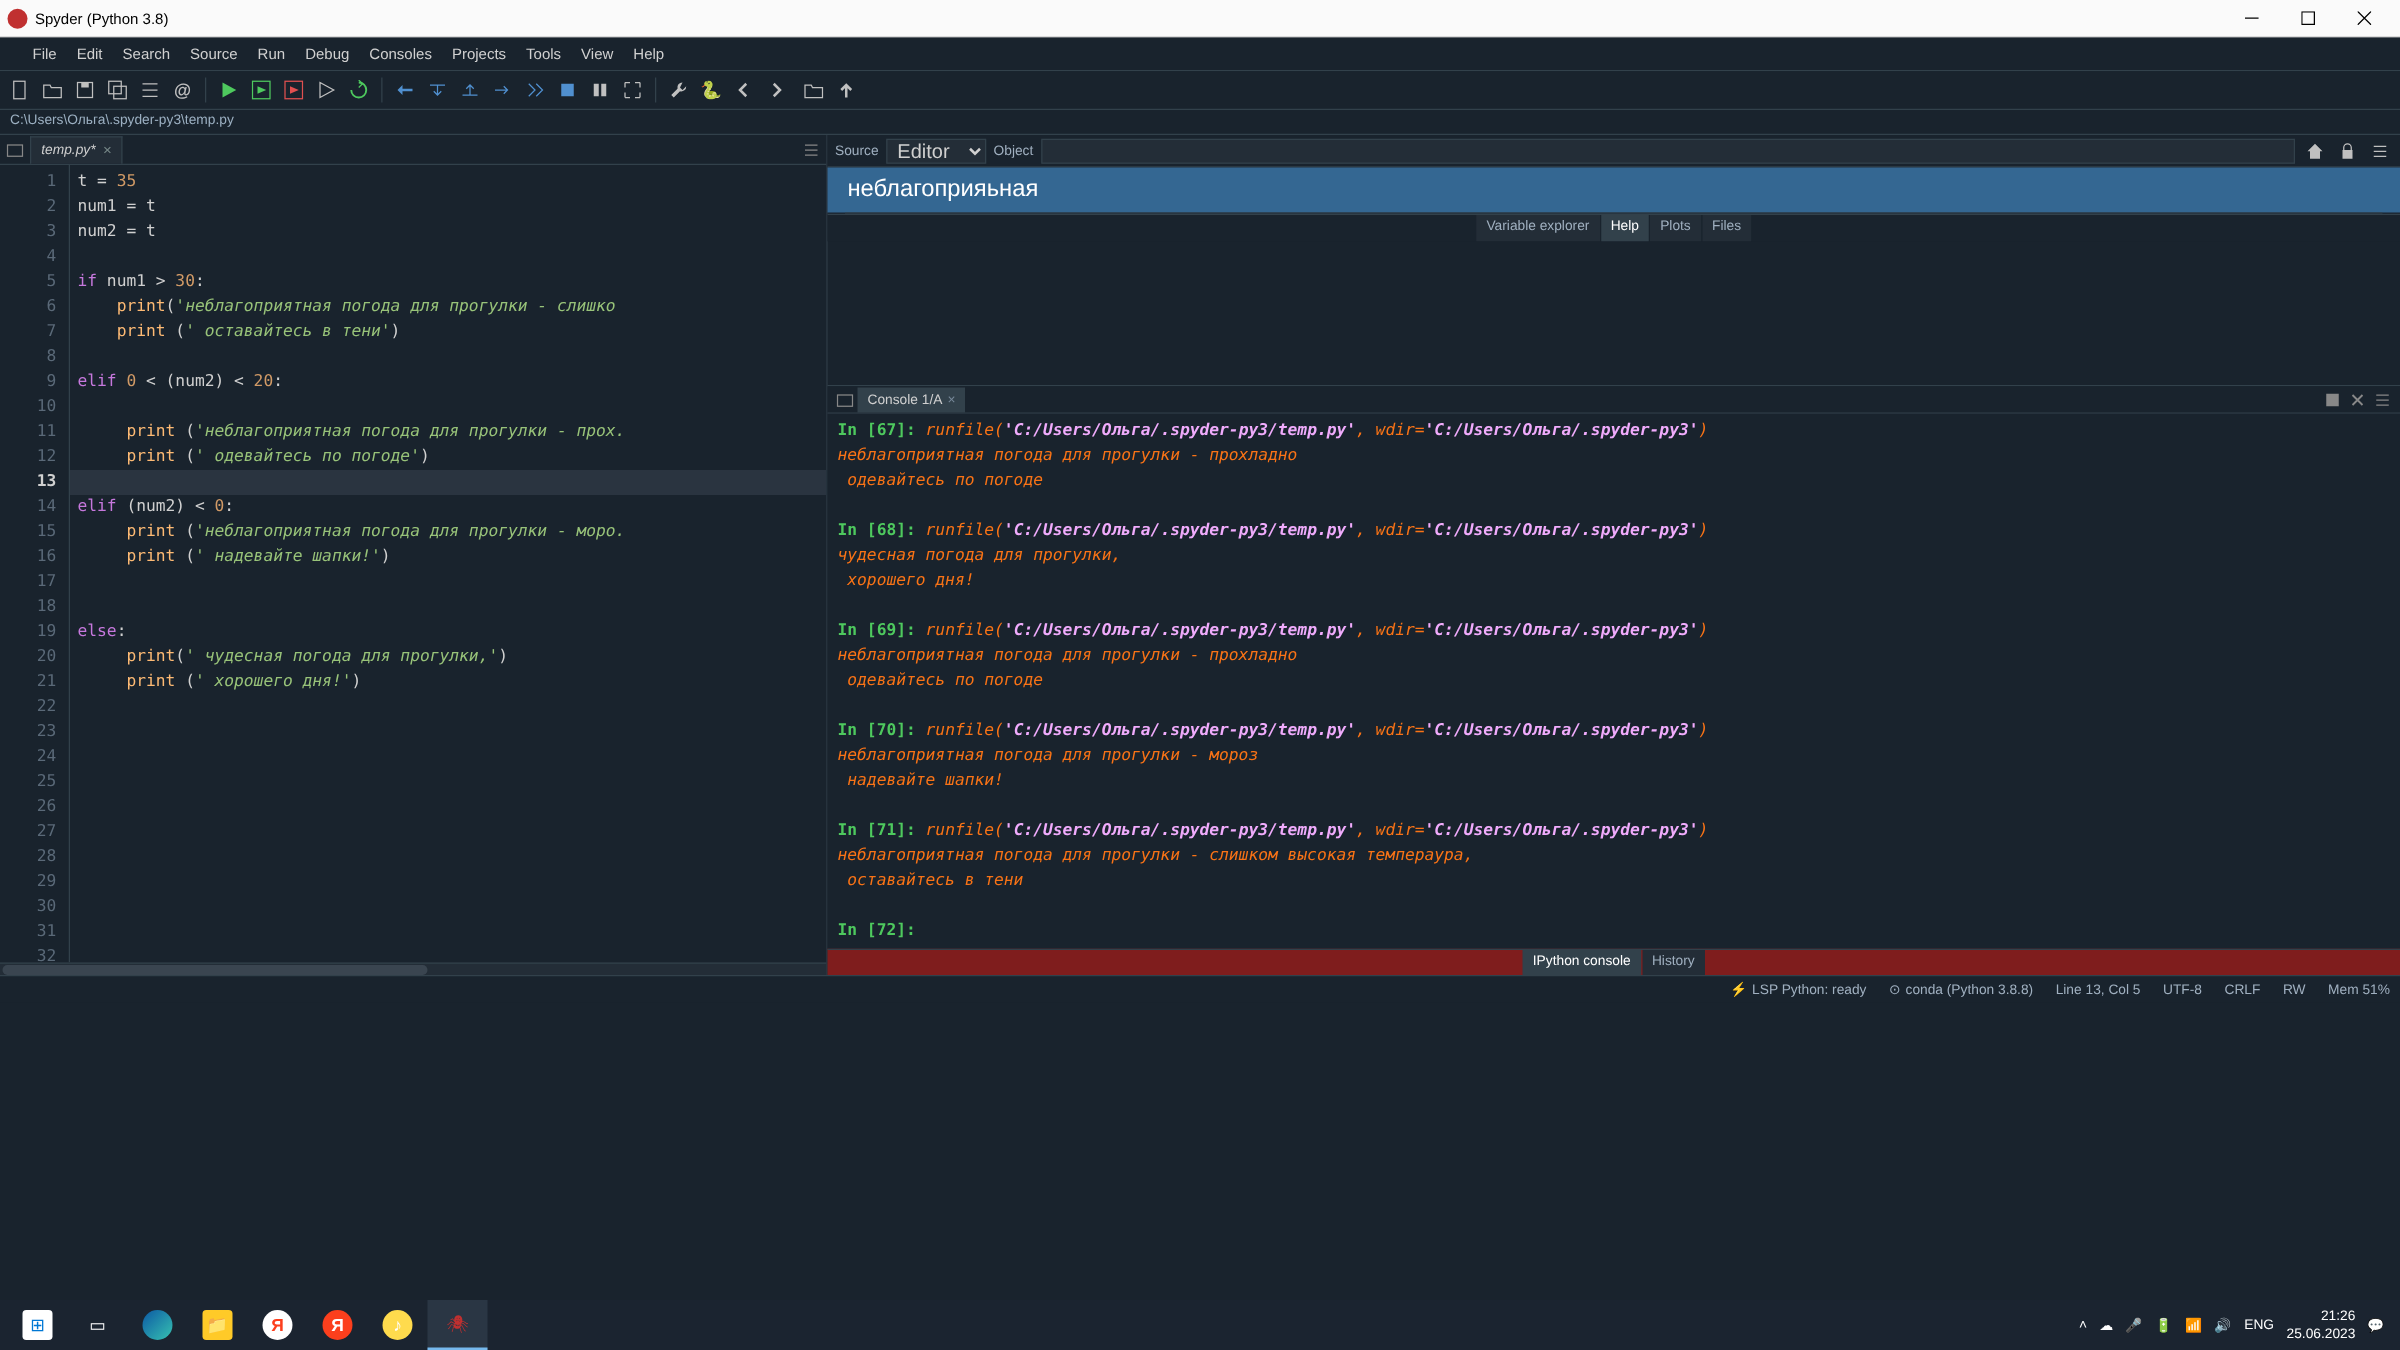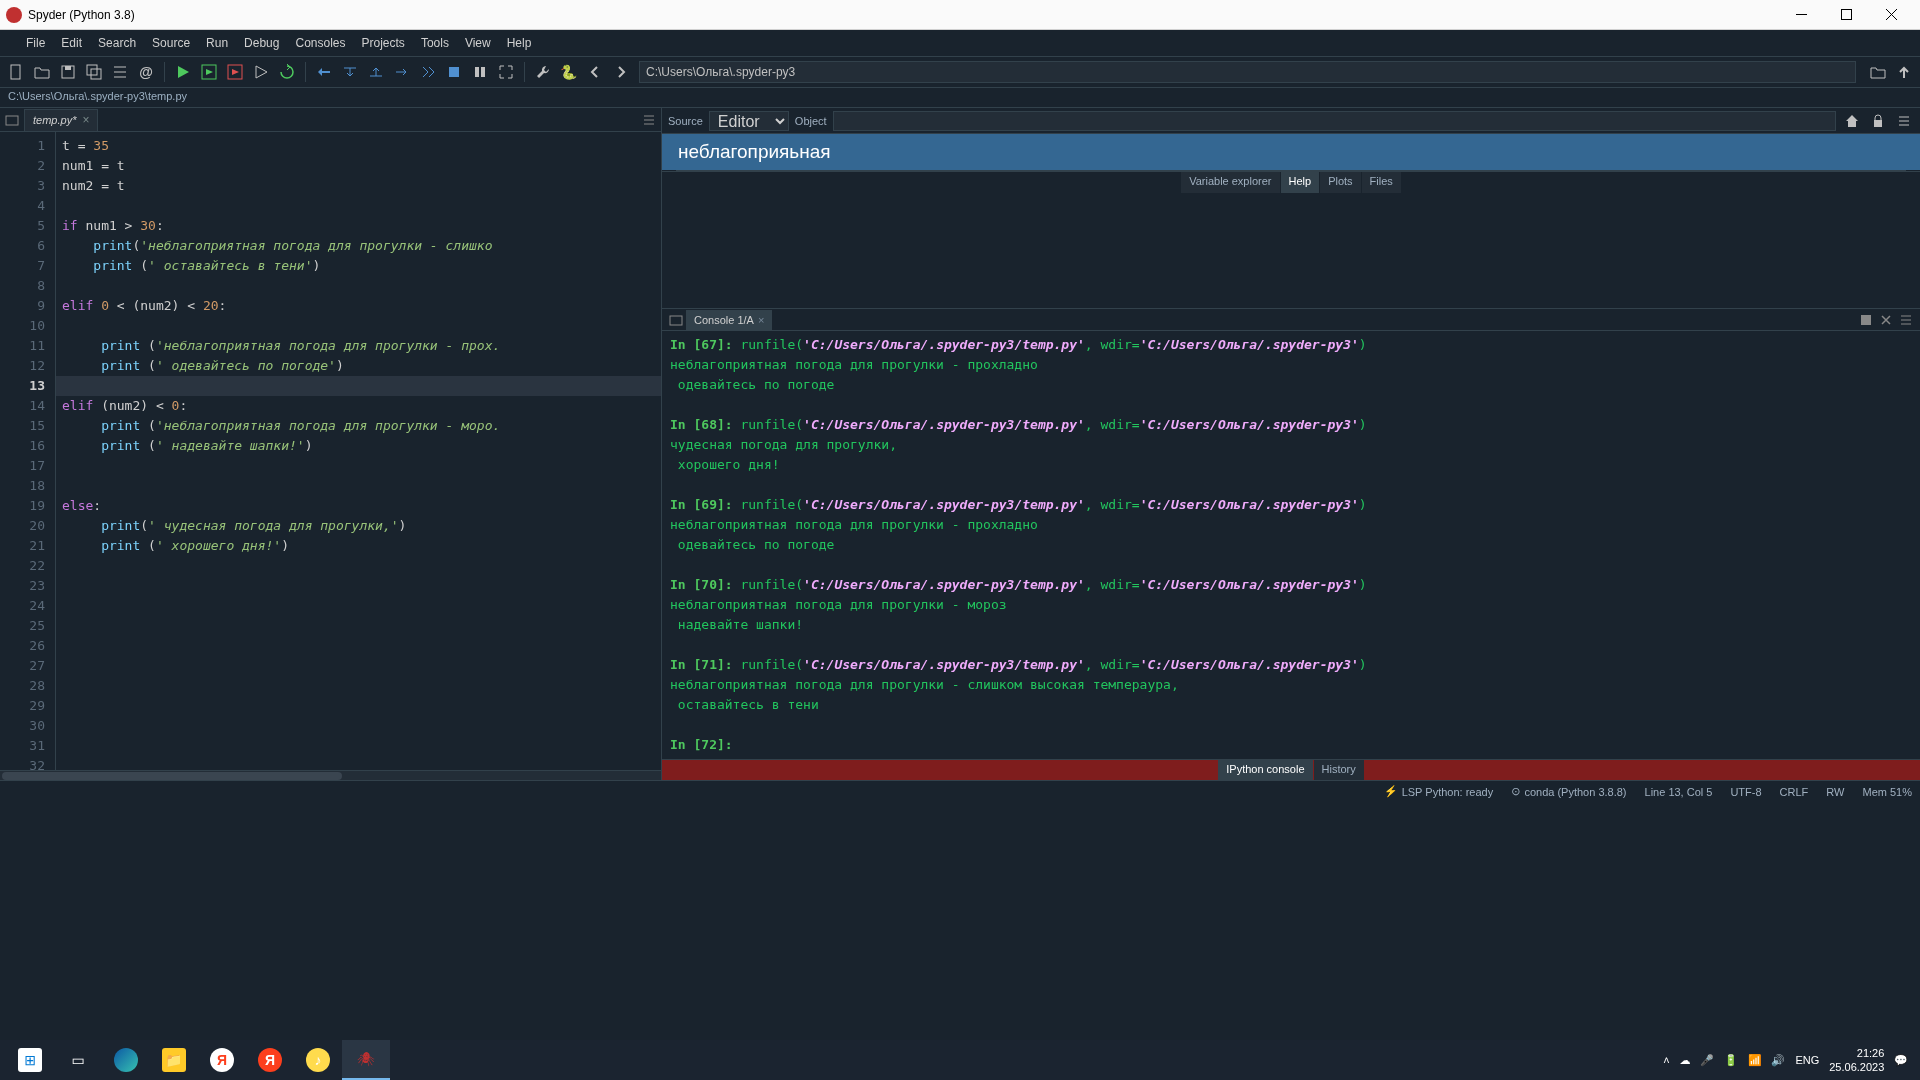--- a/index.html
+++ b/index.html
@@ -35,21 +35,21 @@
 .editor-tabs { height: 24px; background: #19232d; display: flex; align-items: center; border-bottom: 1px solid #32414b; }
 .editor-tab-btn { width: 24px; height: 22px; display: flex; align-items: center; justify-content: center; cursor: pointer; }
 .editor-tab { height: 22px; background: #232d37; border: 1px solid #32414b; border-bottom: none; padding: 0 8px; display: flex; align-items: center; gap: 6px; cursor: pointer; font-size: 11px; font-style: italic; color: #d0d0d0; }
 .editor-tab .close-x { color: #788; font-size: 12px; cursor: pointer; font-style: normal; }
 .editor-tabs .spacer { flex: 1; }
 .editor-code-area { flex: 1; display: flex; background: #19232d; overflow: hidden; }
 .gutter { width: 56px; background: #19232d; text-align: right; padding: 4px 10px 4px 4px; color: #5a6978; font-family: Consolas, monospace; font-size: 13px; line-height: 20px; border-right: 1px solid #32414b; }
 .gutter .active { color: #d0d0d0; font-weight: bold; }
 .code { flex: 1; padding: 4px 6px; font-family: Consolas, monospace; font-size: 13px; line-height: 20px; white-space: pre; overflow: hidden; }
 .code .kw { color: #c678dd; }
-.code .fn { color: #7dd3fc; }
+.code .fn { color: #fdba74; }
 .code .str { color: #98c379; font-style: italic; }
 .code .num { color: #d19a66; }
 .code .op { color: #d0d0d0; }
 .code .line.active { background: #2a3440; display: block; margin: 0 -6px; padding: 0 6px; }
 .hscroll { height: 10px; background: #232d37; border-top: 1px solid #32414b; position: relative; }
 .hscroll .thumb { position: absolute; height: 8px; top: 1px; left: 2px; width: 340px; background: #3a4550; border-radius: 4px; }
 
 
 .right-col { flex: 1; display: flex; flex-direction: column; }
 
@@ -72,21 +72,21 @@
 .console-panel { flex: 1; display: flex; flex-direction: column; }
 .console-tabs-row { height: 22px; background: #19232d; display: flex; align-items: center; padding: 0 4px; border-bottom: 1px solid #32414b; }
 .console-tabs-row .tab-btn { width: 20px; height: 20px; display: flex; align-items: center; justify-content: center; cursor: pointer; }
 .console-tabs-row .ctab { height: 20px; background: #32414b; padding: 0 8px; display: flex; align-items: center; gap: 4px; font-size: 11px; cursor: pointer; }
 .console-tabs-row .ctab .cx { color: #789; font-size: 11px; }
 .console-tabs-row .spacer { flex: 1; }
 .console-tabs-row .rbtn { width: 20px; height: 20px; display: flex; align-items: center; justify-content: center; cursor: pointer; }
 .console-body { flex: 1; padding: 4px 8px; font-family: Consolas, monospace; font-size: 13px; line-height: 20px; background: #19232d; overflow: hidden; white-space: pre-wrap; }
 .console-body .prompt { color: #4ec95e; font-weight: bold; }
 .console-body .strc { color: #f0abfc; font-style: italic; font-weight: bold; }
-.console-body .out { color: #22c55e; }
+.console-body .out { color: #f97316; font-style: italic; }
 .console-bottom-tabs { height: 21px; background: #7f1d1d; display: flex; justify-content: center; gap: 1px; border-top: 1px solid #32414b; }
 .console-bottom-tabs .tab { padding: 3px 8px; font-size: 11px; cursor: pointer; color: #a0b0c0; background: #232d37; }
 .console-bottom-tabs .tab.active { background: #32414b; color: #fff; }
 
 
 .statusbar { height: 22px; background: #19232d; border-top: 1px solid #32414b; display: flex; align-items: center; padding: 0 8px; gap: 18px; font-size: 11px; color: #a0b0c0; }
 .statusbar .spacer { flex: 1; }
 .statusbar .item { display: flex; align-items: center; gap: 4px; }
 
 
@@ -254,21 +254,20 @@
   <div class="tbtn">
       <svg width="16" height="16">
         <path d="M10 3l-5 5 5 5" fill="none" stroke="#c0c0c0" stroke-width="2"></path>
       </svg>
     </div>
   <div class="tbtn">
       <svg width="16" height="16">
         <path d="M6 3l5 5-5 5" fill="none" stroke="#c0c0c0" stroke-width="2"></path>
       </svg>
     </div>
-  <div class="path-field">C:\Users\Ольга\.spyder-py3</div>
   <div class="right-icons">
     <div class="tbtn">
         <svg width="16" height="16">
           <path d="M1 4h5l1 2h8v8H1z" fill="none" stroke="#c0c0c0"></path>
         </svg>
       </div>
     <div class="tbtn">
         <svg width="16" height="16">
           <path d="M8 14V4m-4 4l4-4 4 4" fill="none" stroke="#c0c0c0" stroke-width="2"></path>
         </svg>

